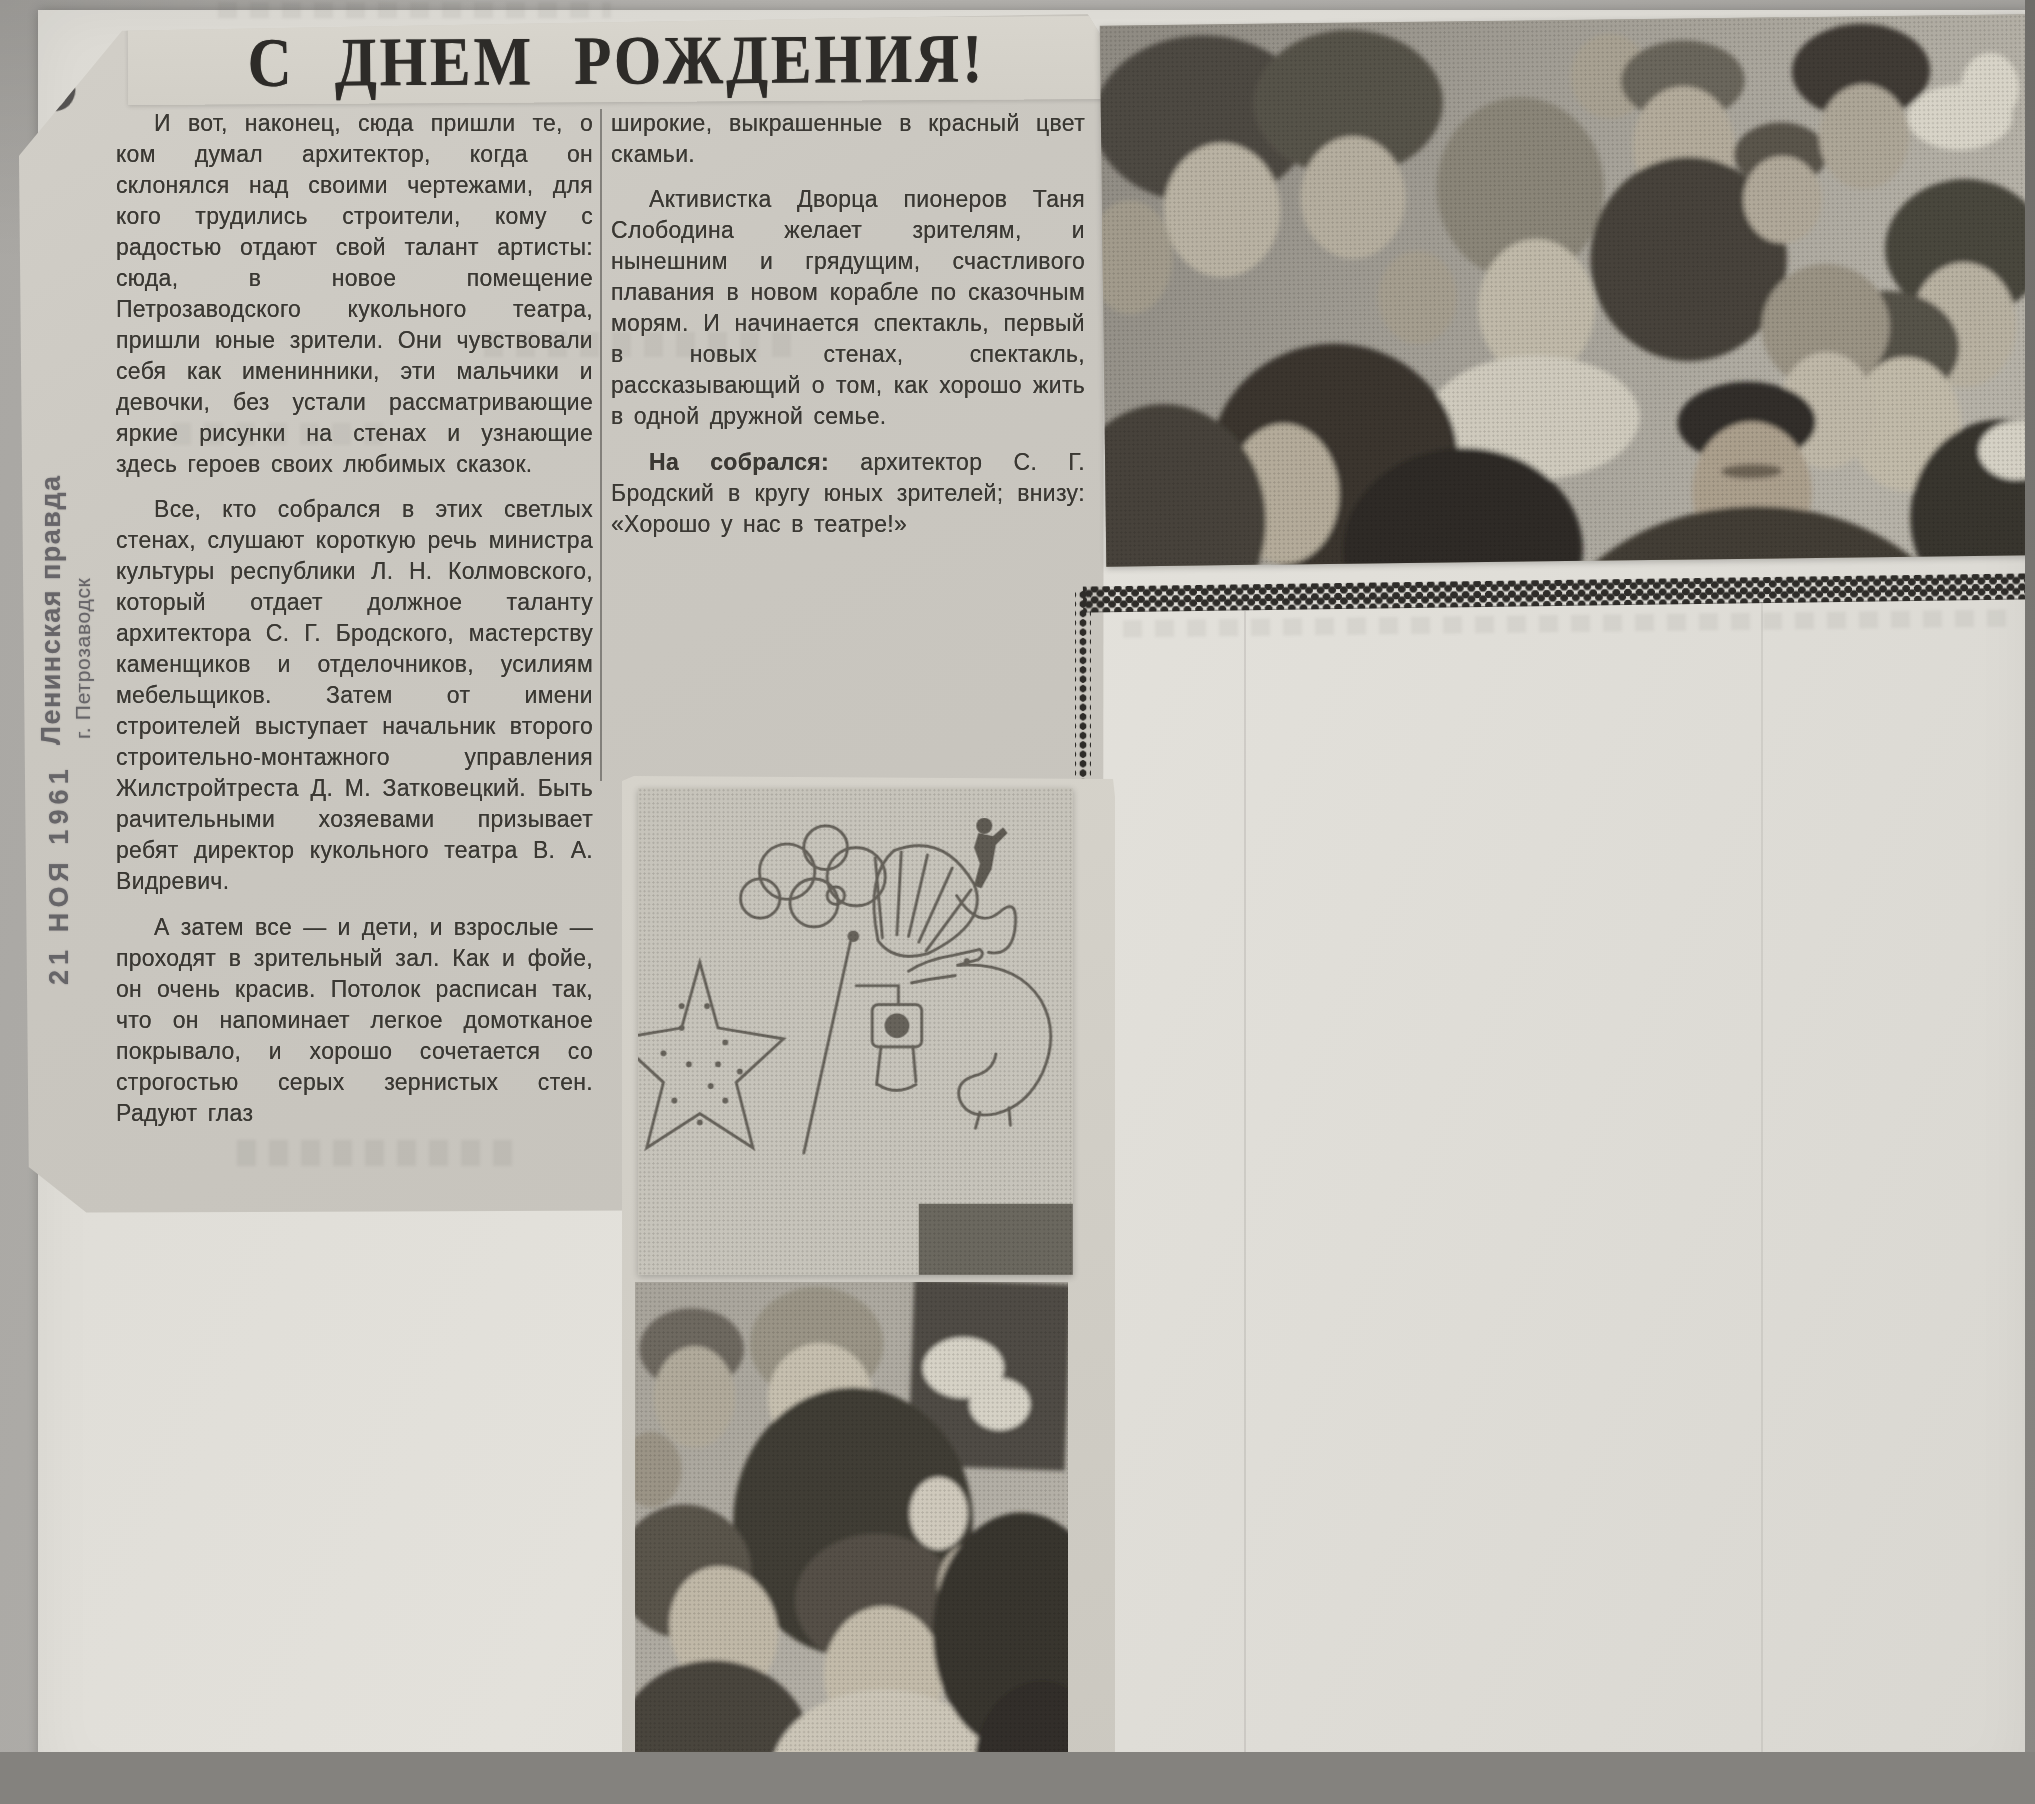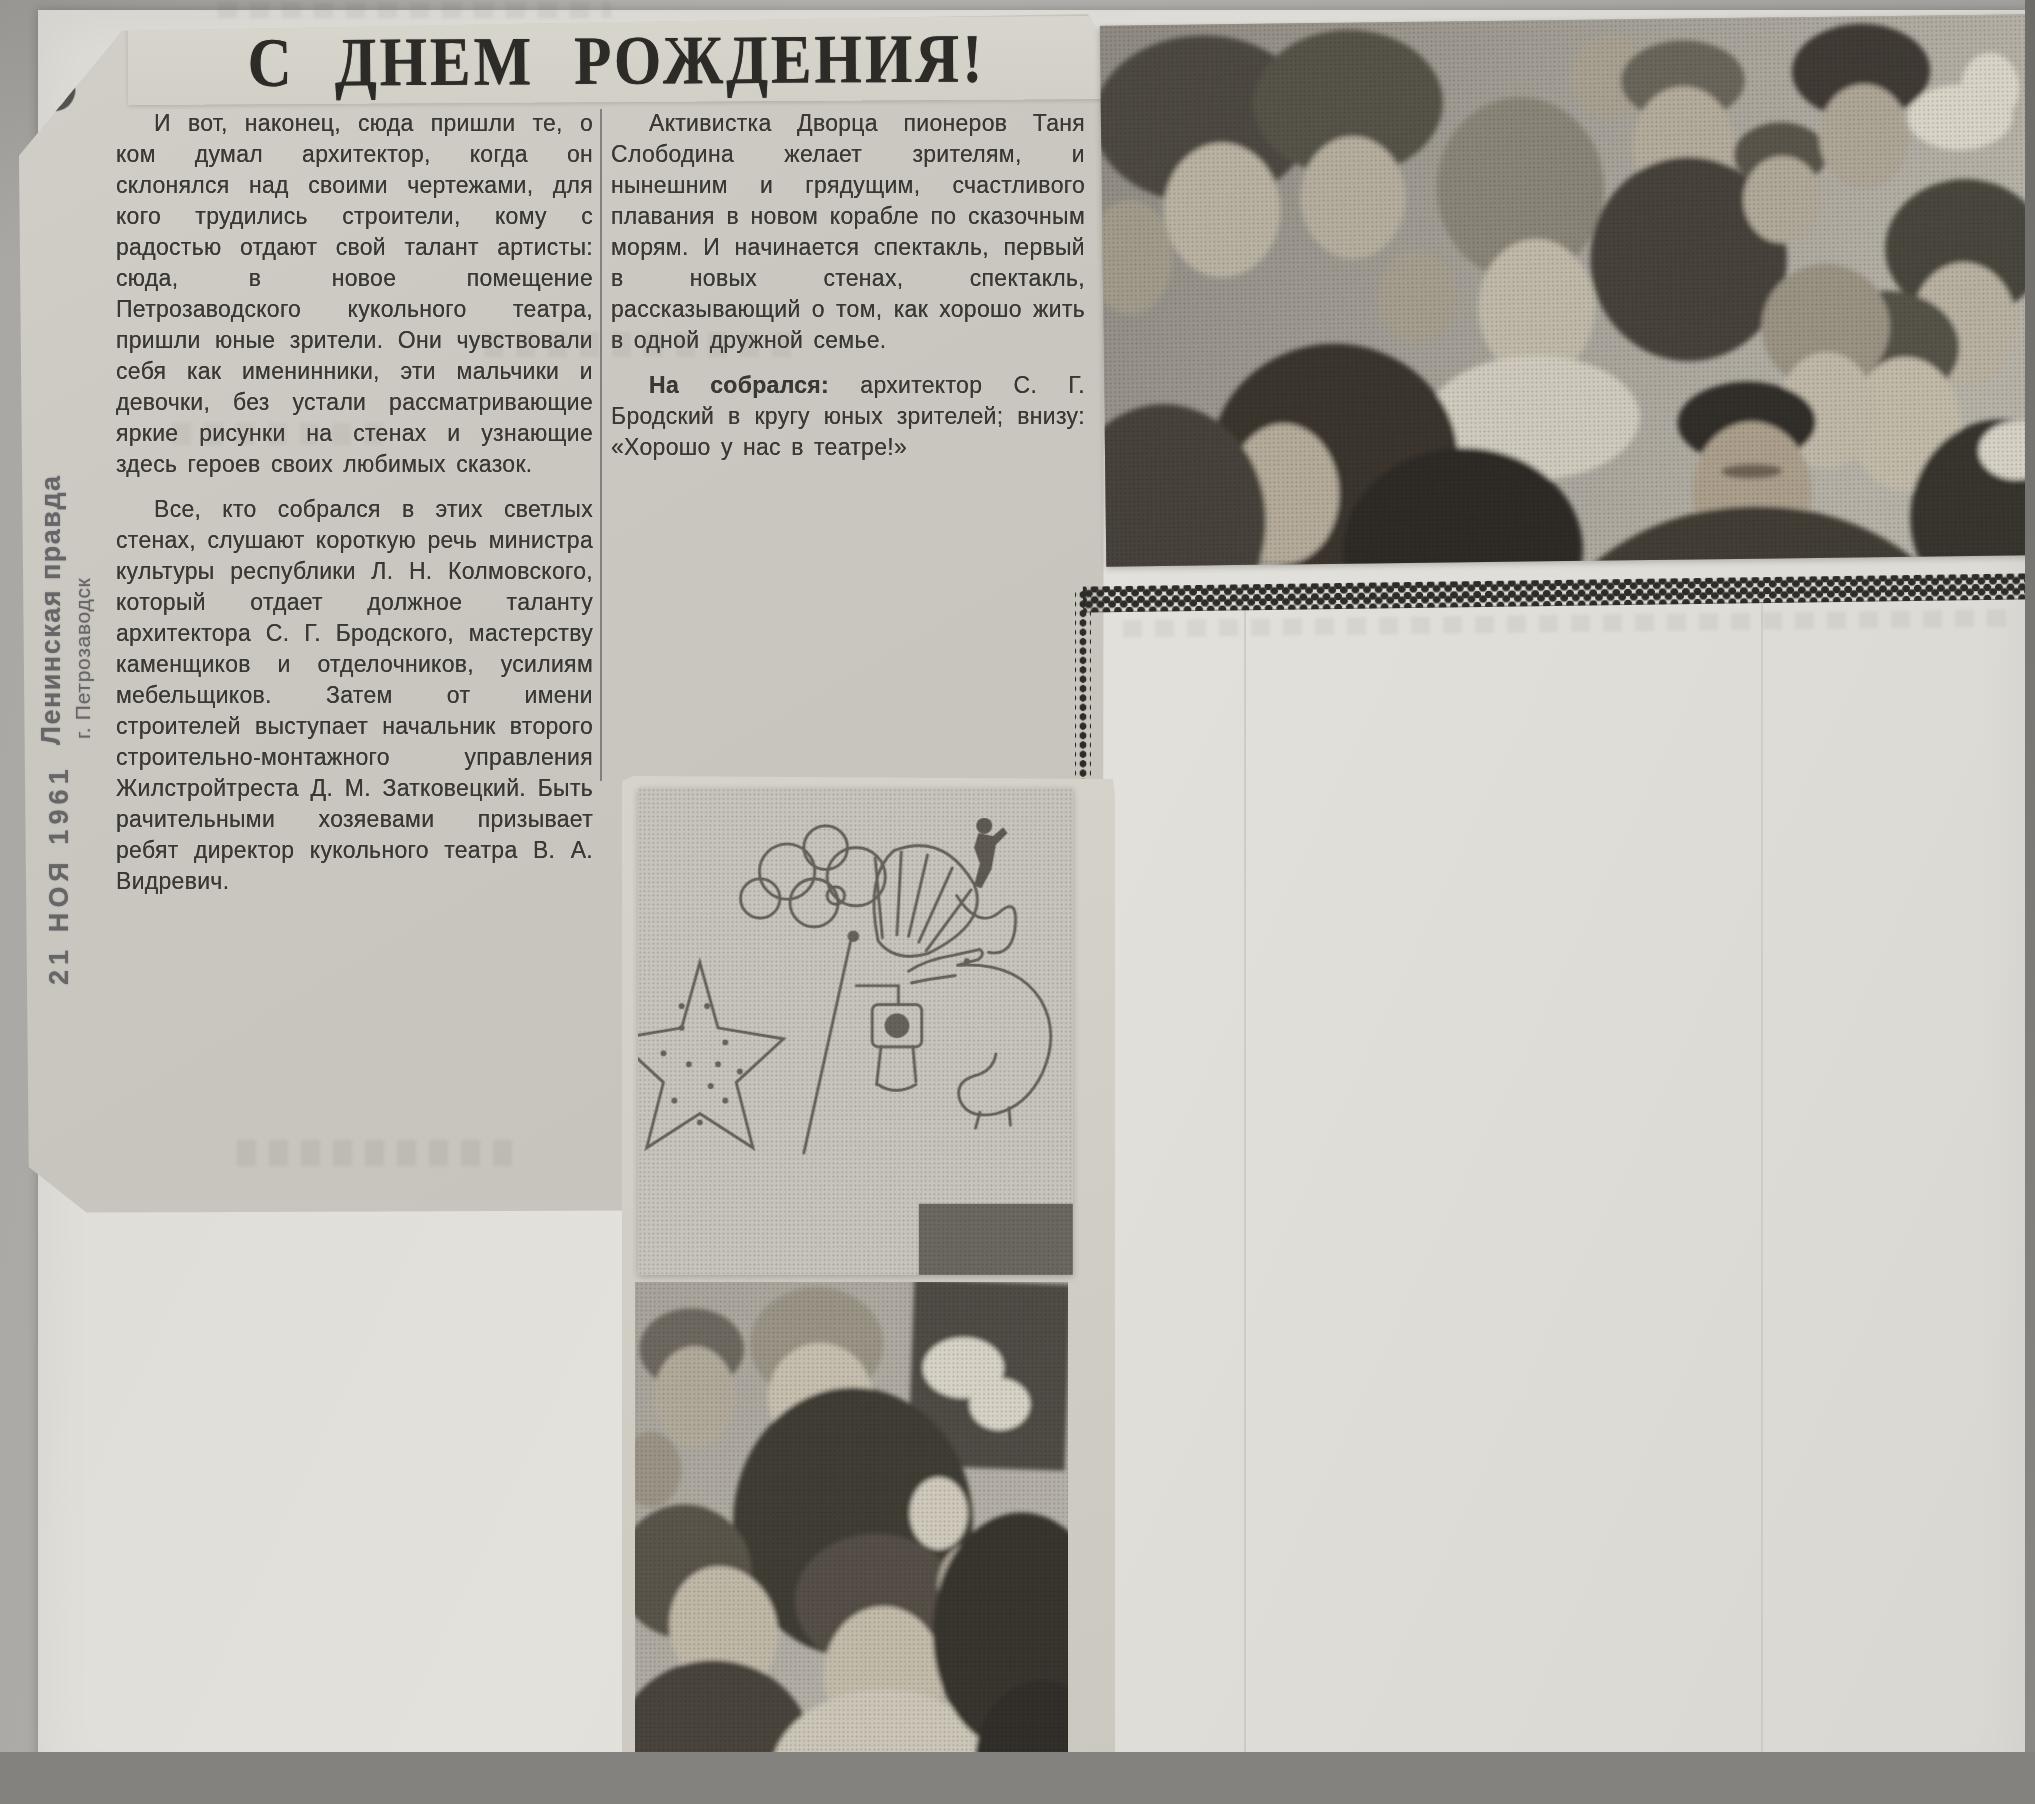--- a/index.html
+++ b/index.html
@@ -101,23 +101,25 @@
     <span class="hand5">5</span>
     <div class="vstamp stamp1">Ленинская правда</div>
     <div class="vstamp stamp2">г. Петрозаводск</div>
     <div class="vstamp stampdate">21 НОЯ 1961</div>
 
     <div class="divider"></div>
 
     <div class="col col-left colwrap">
       <p>И вот, наконец, сюда пришли те, о ком думал архитектор, когда он склонялся над своими чертежами, для кого трудились строители, кому с радостью отдают свой талант артисты: сюда, в новое помещение Петрозаводского кукольного театра, пришли юные зрители. Они чувствовали себя как именинники, эти мальчики и девочки, без устали рассматривающие яркие рисунки на стенах и узнающие здесь героев своих любимых сказок.</p>
       <p>Все, кто собрался в этих светлых стенах, слушают короткую речь министра культуры республики Л. Н. Колмовского, который отдает должное таланту архитектора С. Г. Бродского, мастерству каменщиков и отделочников, усилиям мебельщиков. Затем от имени строителей выступает начальник второго строительно-монтажного управления Жилстройтреста Д. М. Затковецкий. Быть рачительными хозяевами призывает ребят директор кукольного театра В. А. Видревич.</p>
+      <p>А затем все — и дети, и взрослые — проходят в зрительный зал. Как и фойе, он очень красив. Потолок расписан так, что он напоминает легкое домотканое покрывало, и хорошо сочетается со строгостью серых зернистых стен. Радуют глаз</p>
     </div>
 
     <div class="col col-right colwrap">
+      <p class="noindent">широкие, выкрашенные в красный цвет скамьи.</p>
       <p>Активистка Дворца пионеров Таня Слободина желает зрителям, и нынешним и грядущим, счастливого плавания в новом корабле по сказочным морям. И начинается спектакль, первый в новых стенах, спектакль, рассказывающий о том, как хорошо жить в одной дружной семье.</p>
       <p><span class="cap-lead">На собрался:</span><span> архитектор С. Г. Бродский в кругу юных зрителей; внизу: «Хорошо у нас в театре!»</span></p>
     </div>
 
     <div class="smudge" style="left:465px;top:320px;width:313px;height:25px;opacity:.45;"></div>
     <div class="smudge" style="left:153px;top:411px;width:218px;height:22px;opacity:.35;"></div>
     <div class="smudge" style="left:218px;top:1128px;width:276px;height:26px;opacity:.55;"></div>
   </div>
 
   <div class="photo photo-top">

